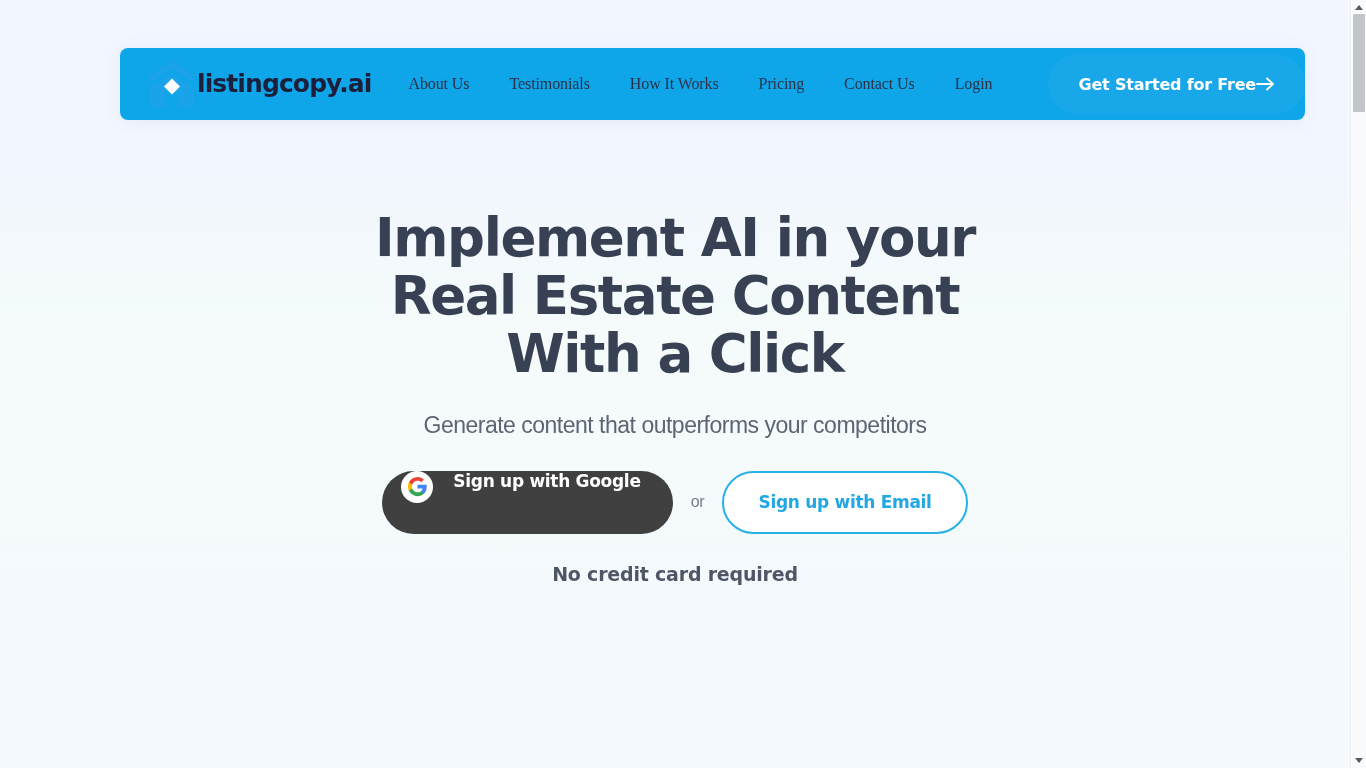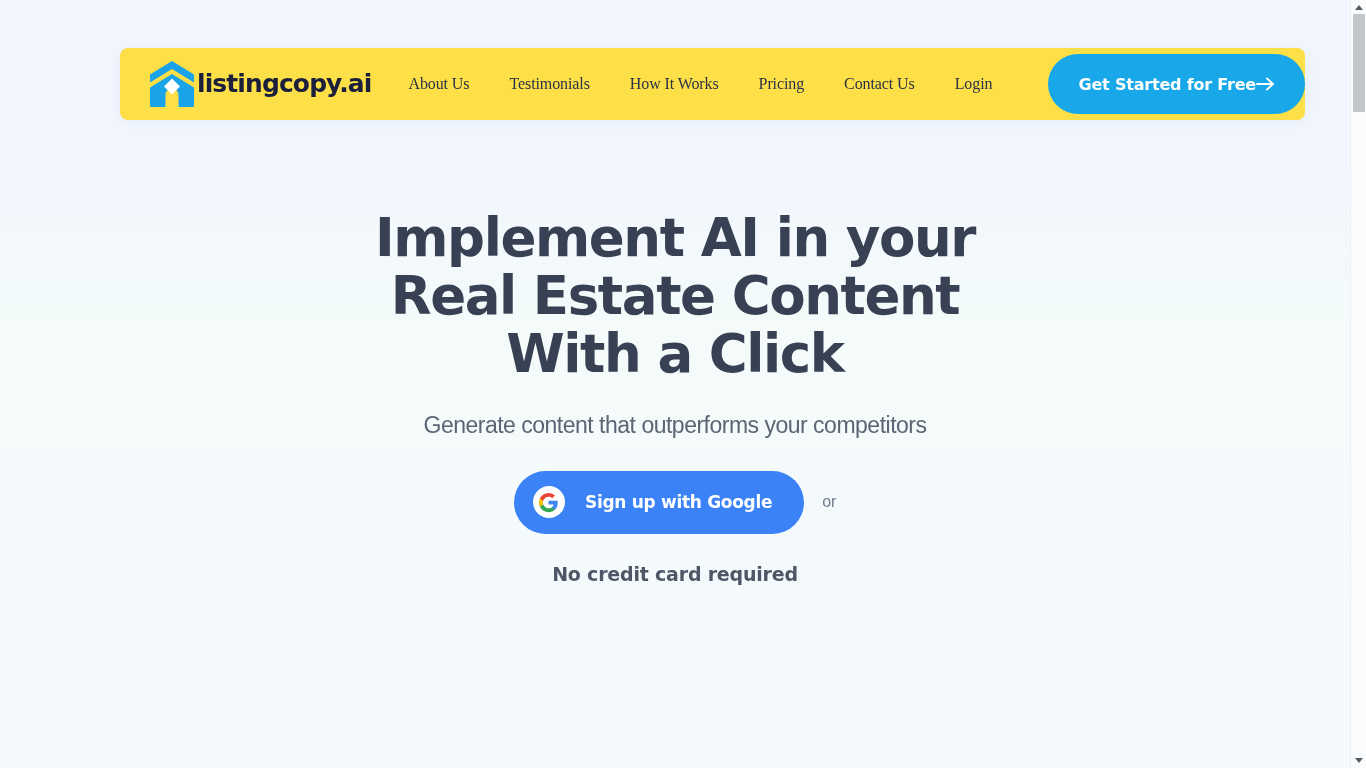--- a/index.html
+++ b/index.html
@@ -32,21 +32,21 @@
     overflow: hidden;
   }
 
   
   .header-bar {
     position: absolute;
     left: 120px;
     top: 48px;
     width: 1185px;
     height: 72px;
-    background: #fde047;
+    background: #0ea5e9;
     border-radius: 8px;
     box-shadow: 0 2px 16px rgba(120, 145, 190, 0.10);
     display: flex;
     align-items: center;
     padding: 0 0 0 30px;
   }
 
   
   .brand {
     display: flex;
@@ -157,27 +157,26 @@
   .signup-row {
     margin-top: 31px;
     display: flex;
     align-items: center;
     justify-content: center;
     gap: 18px;
   }
 
   .btn-google {
     display: inline-flex;
-    align-items: center;
     gap: 20px;
     height: 63px;
     padding: 0 32px 0 19px;
     border: none;
     border-radius: 34px;
-    background: #3b82f6;
+    background: #404040;
     color: #ffffff;
     font-family: "DejaVu Sans", sans-serif;
     font-size: 17px;
     font-weight: 700;
     letter-spacing: -0.3px;
     white-space: nowrap;
     cursor: pointer;
   }
 
   .g-badge {
@@ -321,20 +320,23 @@
             <path fill="#34A853" d="M24 46c5.94 0 10.92-1.97 14.56-5.33l-7.11-5.52c-1.97 1.32-4.49 2.1-7.45 2.1-5.73 0-10.58-3.87-12.31-9.07H4.34v5.7C7.96 41.07 15.4 46 24 46z"></path>
             <path fill="#FBBC05" d="M11.69 28.18c-.44-1.32-.69-2.73-.69-4.18s.25-2.86.69-4.18v-5.7H4.34A21.99 21.99 0 0 0 2 24c0 3.55.85 6.91 2.34 9.88l7.35-5.7z"></path>
             <path fill="#EA4335" d="M24 10.75c3.23 0 6.13 1.11 8.41 3.29l6.31-6.31C34.91 4.18 29.93 2 24 2 15.4 2 7.96 6.93 4.34 14.12l7.35 5.7c1.73-5.2 6.58-9.07 12.31-9.07z"></path>
           </svg>
         </span>
         <span>Sign up with Google</span>
       </button>
 
       <span class="or-sep">or</span>
 
+      <button class="btn-email">
+        <span>Sign up with Email</span>
+      </button>
 
     </div>
 
     <p class="no-cc">No credit card required</p>
 
   </main>
 
 </div>
 
 <div class="scrollbar">

